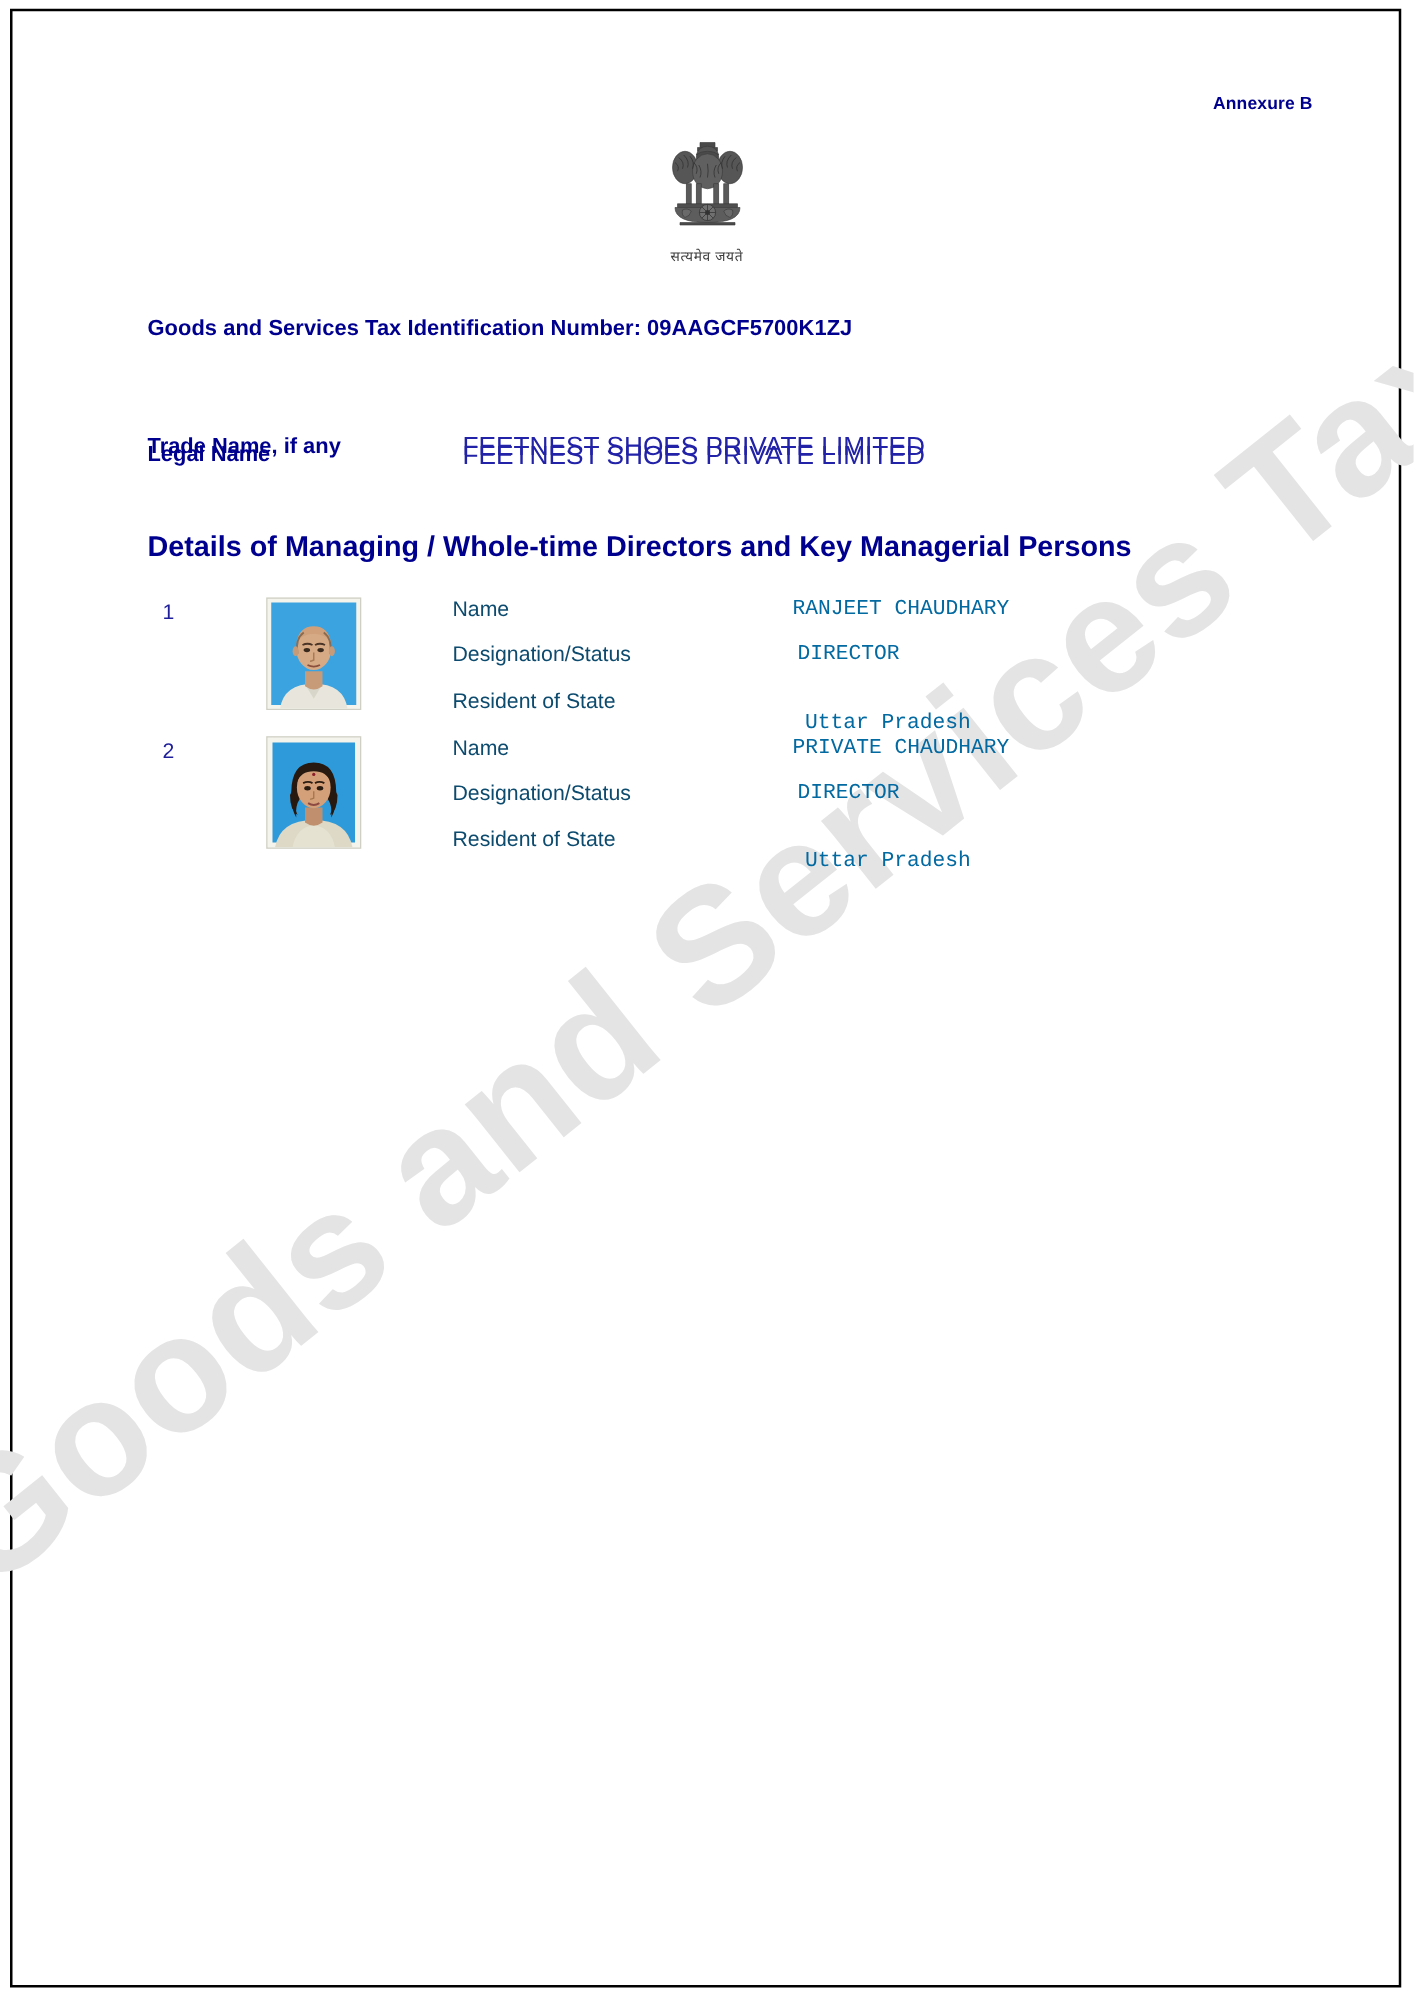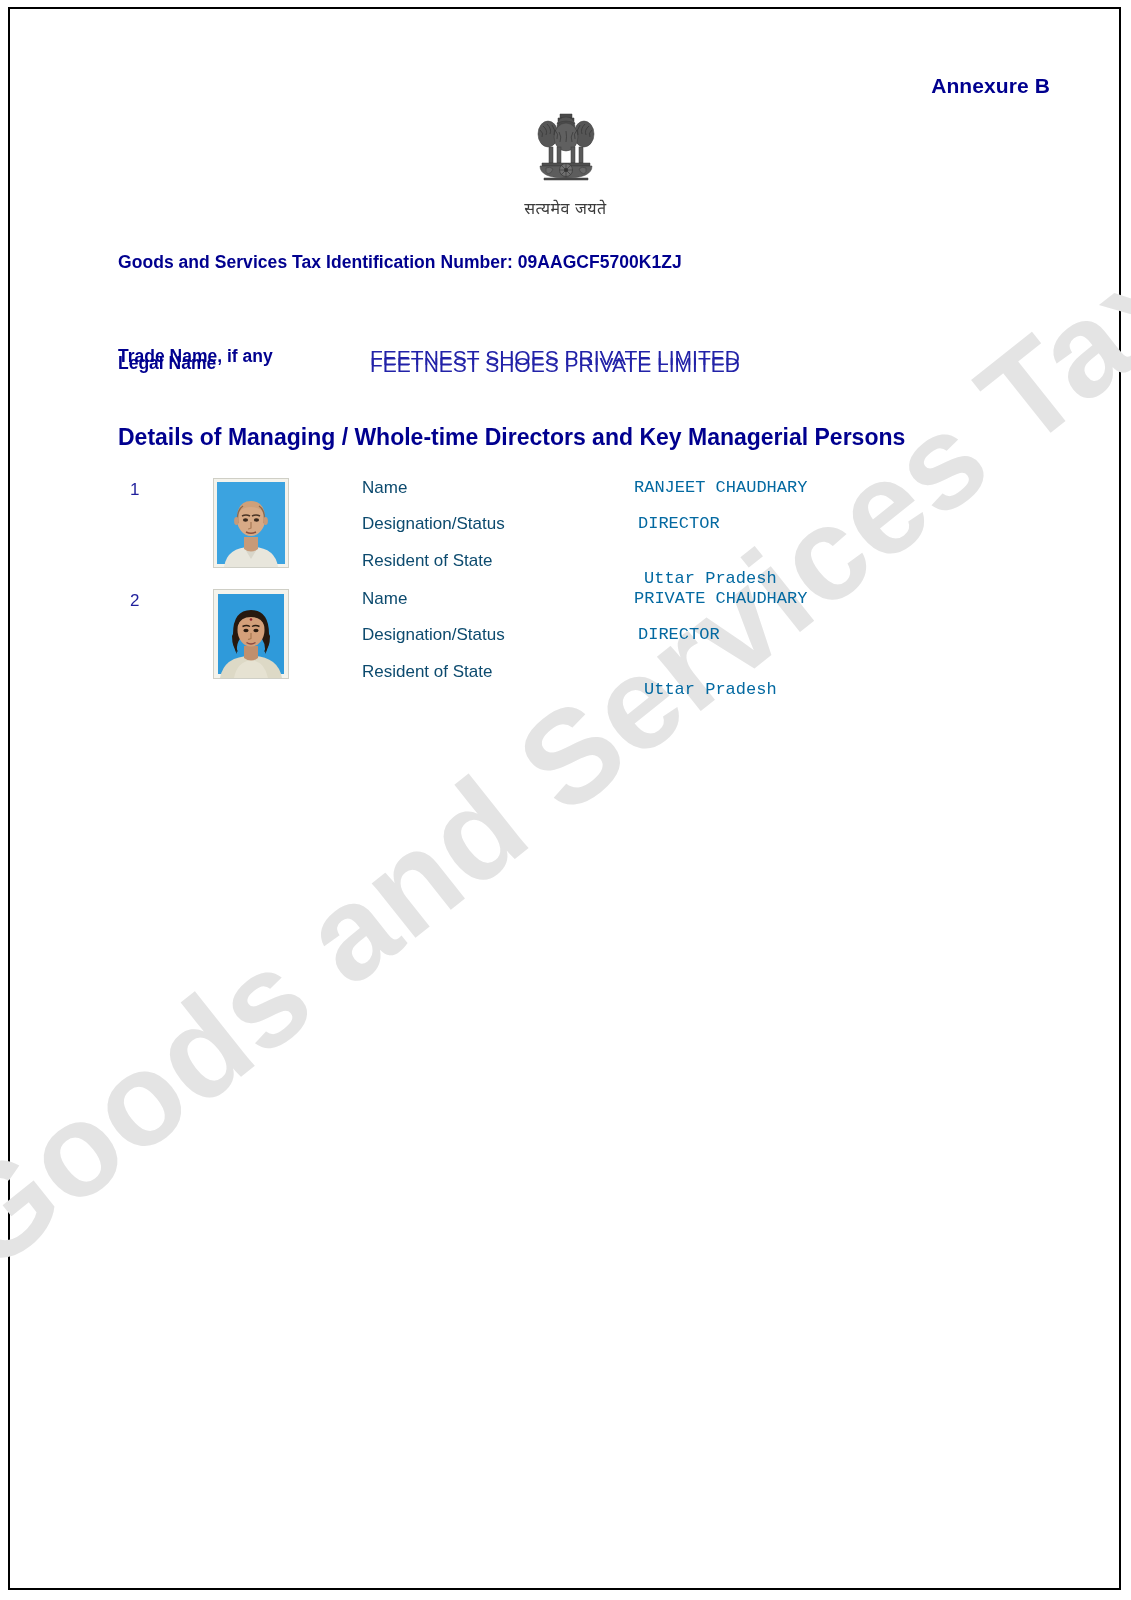--- a/index.html
+++ b/index.html
@@ -56,21 +56,21 @@
     z-index: 2;
     width: 100%;
     height: 100%;
   }
 
   
   .annexure-label {
     position: absolute;
     right: 81px;
     top: 74px;
-    font-size: 21px;
+    font-size: 14px;
     font-weight: bold;
     color: #00008f;
     letter-spacing: 0.1px;
   }
 
   
   .emblem-wrap {
     position: absolute;
     left: 0;
     right: 0;
@@ -78,21 +78,21 @@
     display: flex;
     flex-direction: column;
     align-items: center;
   }
   .emblem-svg {
     display: block;
   }
   .emblem-motto {
     margin-top: 1px;
     font-family: "Liberation Sans", sans-serif;
-    font-size: 16px;
+    font-size: 11px;
     color: #3b3b3b;
     letter-spacing: 0.5px;
   }
 
   
   .gstin-line {
     position: absolute;
     left: 118px;
     top: 252px;
     font-size: 17.5px;

